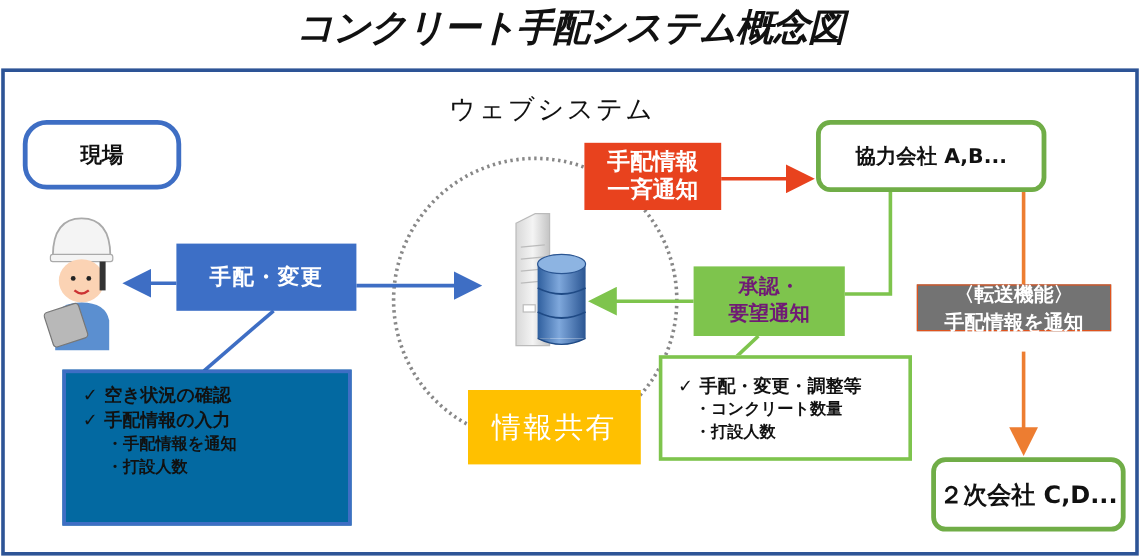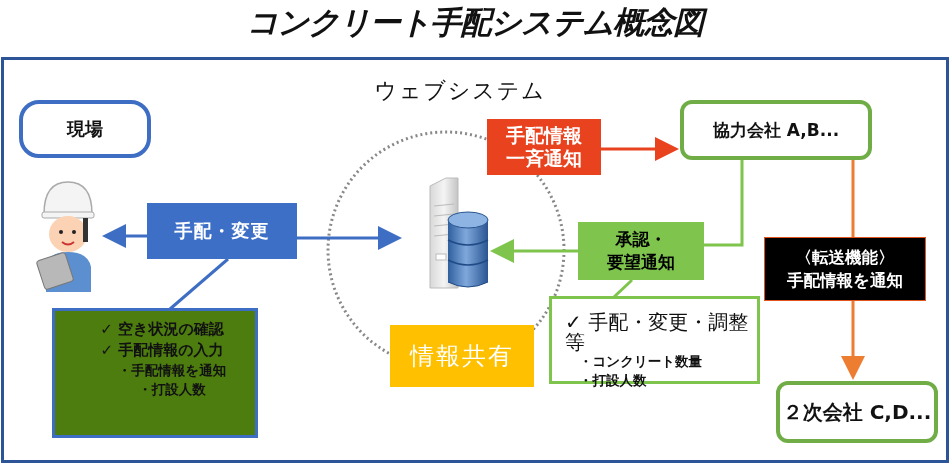--- a/index.html
+++ b/index.html
@@ -11,38 +11,38 @@
              border: 3px solid #2d5496; box-sizing: content-box; }
     .web-title { position: absolute; left: 360px; top: 76px; width: 200px; text-align: center;
                  font-size: 22px; letter-spacing: 2px; color: #111; }
     svg.lines { position: absolute; left: 0; top: 0; }
     .box { position: absolute; box-sizing: border-box; display: flex; align-items: center;
            justify-content: center; text-align: center; }
     .genba { left: 19px; top: 100px; width: 132px; height: 58px; border: 4px solid #3e6ec4;
              border-radius: 20px; background: #fff; font-size: 18px; font-weight: bold; }
     .tehai { left: 147px; top: 203px; width: 150px; height: 56px; background: #3d6fc6; color: #fff;
              font-size: 18px; font-weight: bold; letter-spacing: 1px; }
-    .info-left { left: 52px; top: 308px; width: 206px; height: 130px; border: 3px solid #3e6ec4;
-                 background: #4d7c0f; display: block; text-align: center; padding: 8px 0 0 14px; }
+    .info-left { left: 52px; top: 308px; width: 241px; height: 130px; border: 3px solid #3e6ec4;
+                 background: #0369a1; display: block; text-align: left; padding: 8px 0 0 14px; }
     .info-left .chk { font-size: 15px; font-weight: bold; line-height: 21px; }
     .info-left .sub { font-size: 13.5px; font-weight: bold; line-height: 19px; padding-left: 20px; }
     .info-left .sub.first { margin-top: 5px; }
     .red { left: 487px; top: 119px; width: 114px; height: 56px; background: #e8421e; color: #fff;
            font-size: 19px; font-weight: bold; line-height: 23px; flex-direction: column; }
     .kyoryoku { left: 680px; top: 100px; width: 192px; height: 60px; border: 4px solid #70ad47;
                 border-radius: 12px; background: #fff; font-size: 17px; font-weight: bold; }
-    .green { left: 578px; top: 222px; width: 126px; height: 58px; background: #7ec44d; color: #000000;
+    .green { left: 578px; top: 222px; width: 126px; height: 58px; background: #7ec44d; color: #701a75;
              font-size: 17px; font-weight: bold; line-height: 23px; flex-direction: column; }
     .info-right { left: 549px; top: 296px; width: 211px; height: 88px; border: 3px solid #7ec44d;
                   background: #fff; display: block; text-align: left; padding: 13px 0 0 13px; }
-    .info-right .chk { font-size: 20px; font-weight: normal; line-height: 20px; }
+    .info-right .chk { font-size: 15px; font-weight: bold; line-height: 20px; }
     .info-right .sub { font-size: 13.5px; font-weight: bold; line-height: 19px; padding-left: 14px; }
     .yellow { left: 390px; top: 325px; width: 144px; height: 62px; background: #ffc000; color: #fff;
               font-size: 24px; letter-spacing: 2px; }
-    .orange { left: 764px; top: 237px; width: 162px; height: 64px; background: #000000;
+    .orange { left: 764px; top: 237px; width: 162px; height: 39px; background: #737373;
               border: 1px solid #e0531d; color: #fff; font-size: 16.5px; font-weight: bold;
               line-height: 23px; flex-direction: column; }
     .niji { left: 776px; top: 381px; width: 162px; height: 62px; border: 4px solid #70ad47;
             border-radius: 12px; background: #fff; font-size: 20px; font-weight: bold; }
     .icon { position: absolute; }
   </style>
 </head>
 <body>
 
 <div class="title">コンクリート手配システム概念図</div>

